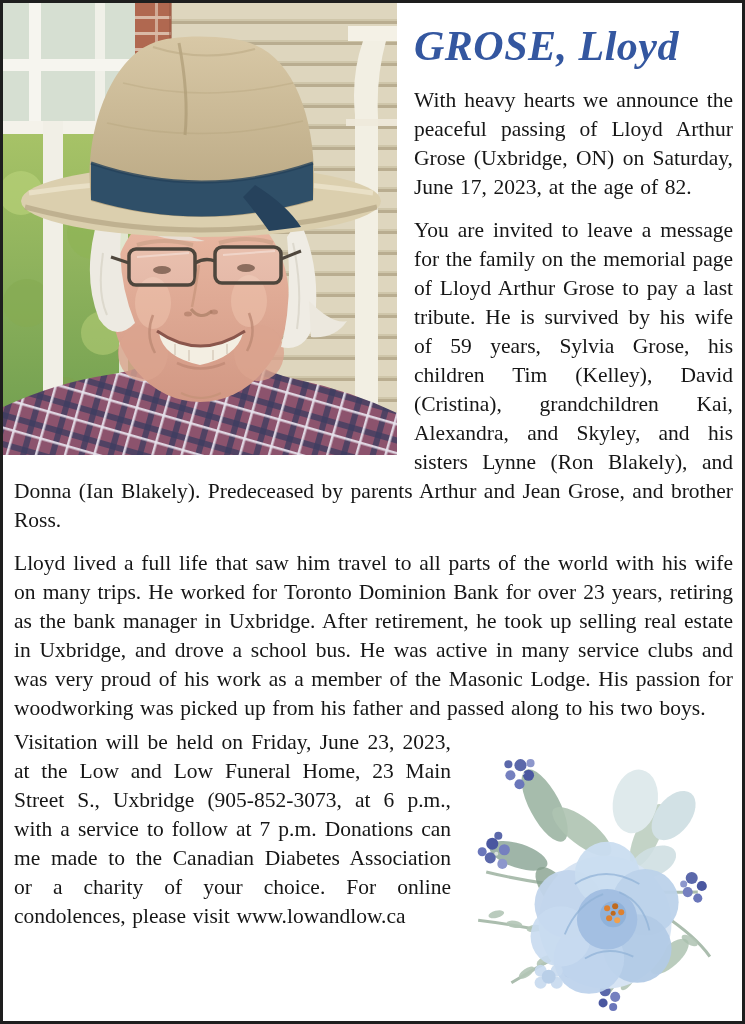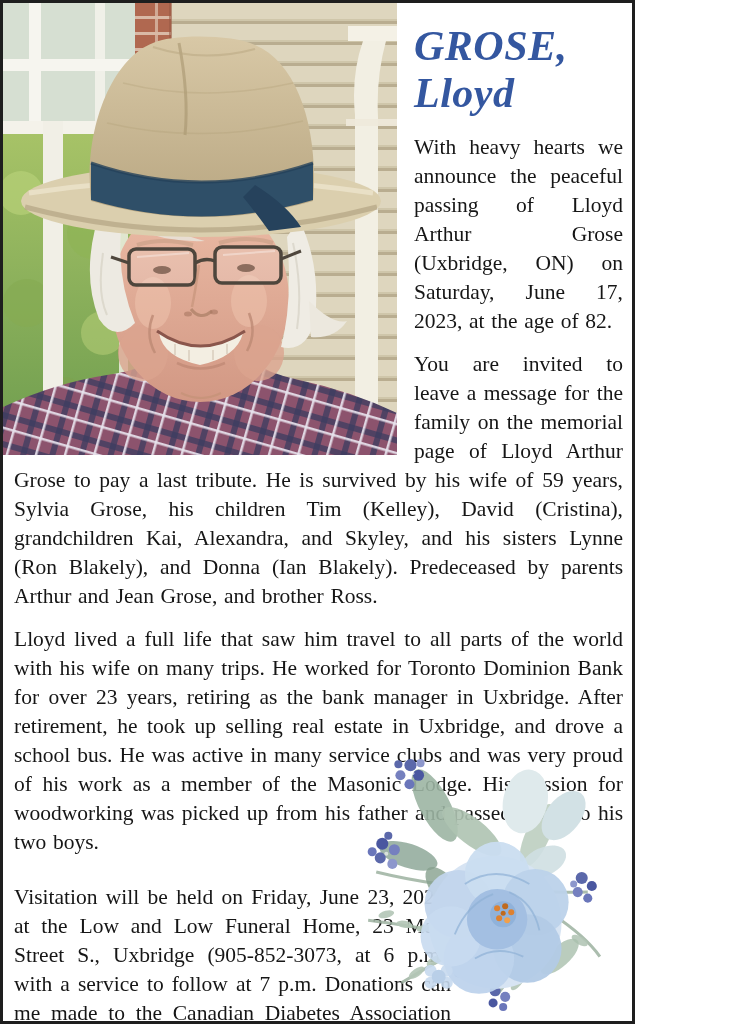--- a/index.html
+++ b/index.html
@@ -1,21 +1,21 @@
 <!DOCTYPE html>
 <html><head>
 <meta charset="utf-8">
 <style>
   * { box-sizing: border-box; margin: 0; padding: 0; }
   html, body { background: #ffffff; }
   body { width: 745px; }
 
   .page {
     position: relative;
-    width: 635px;
+    width: 745px;
     height: 1024px;
     background: #ffffff;
     border: 3px solid #1e1e1e;
     overflow: hidden;
     font-family: "Liberation Serif", "DejaVu Serif", serif;
     color: #161616;
   }
 
   .photo {
     float: left;
@@ -40,21 +40,21 @@
     margin: 14px 9px 0 11px;
     font-size: 21.5px;
     line-height: 29px;
     text-align: justify;
     word-spacing: 0.06em;
     color: #161616;
   }
   p.first { margin-top: 16px; }
 
   .visitation-wrap {
-    margin: 26px 0 0 11px;
+    margin: 5px 0 0 11px;
     width: 437px;
   }
   .visitation-wrap p.body { margin: 0; }
 
   .flower {
     position: absolute;
     right: 12px;
     bottom: 6px;
     width: 276px;
     height: 272px;

